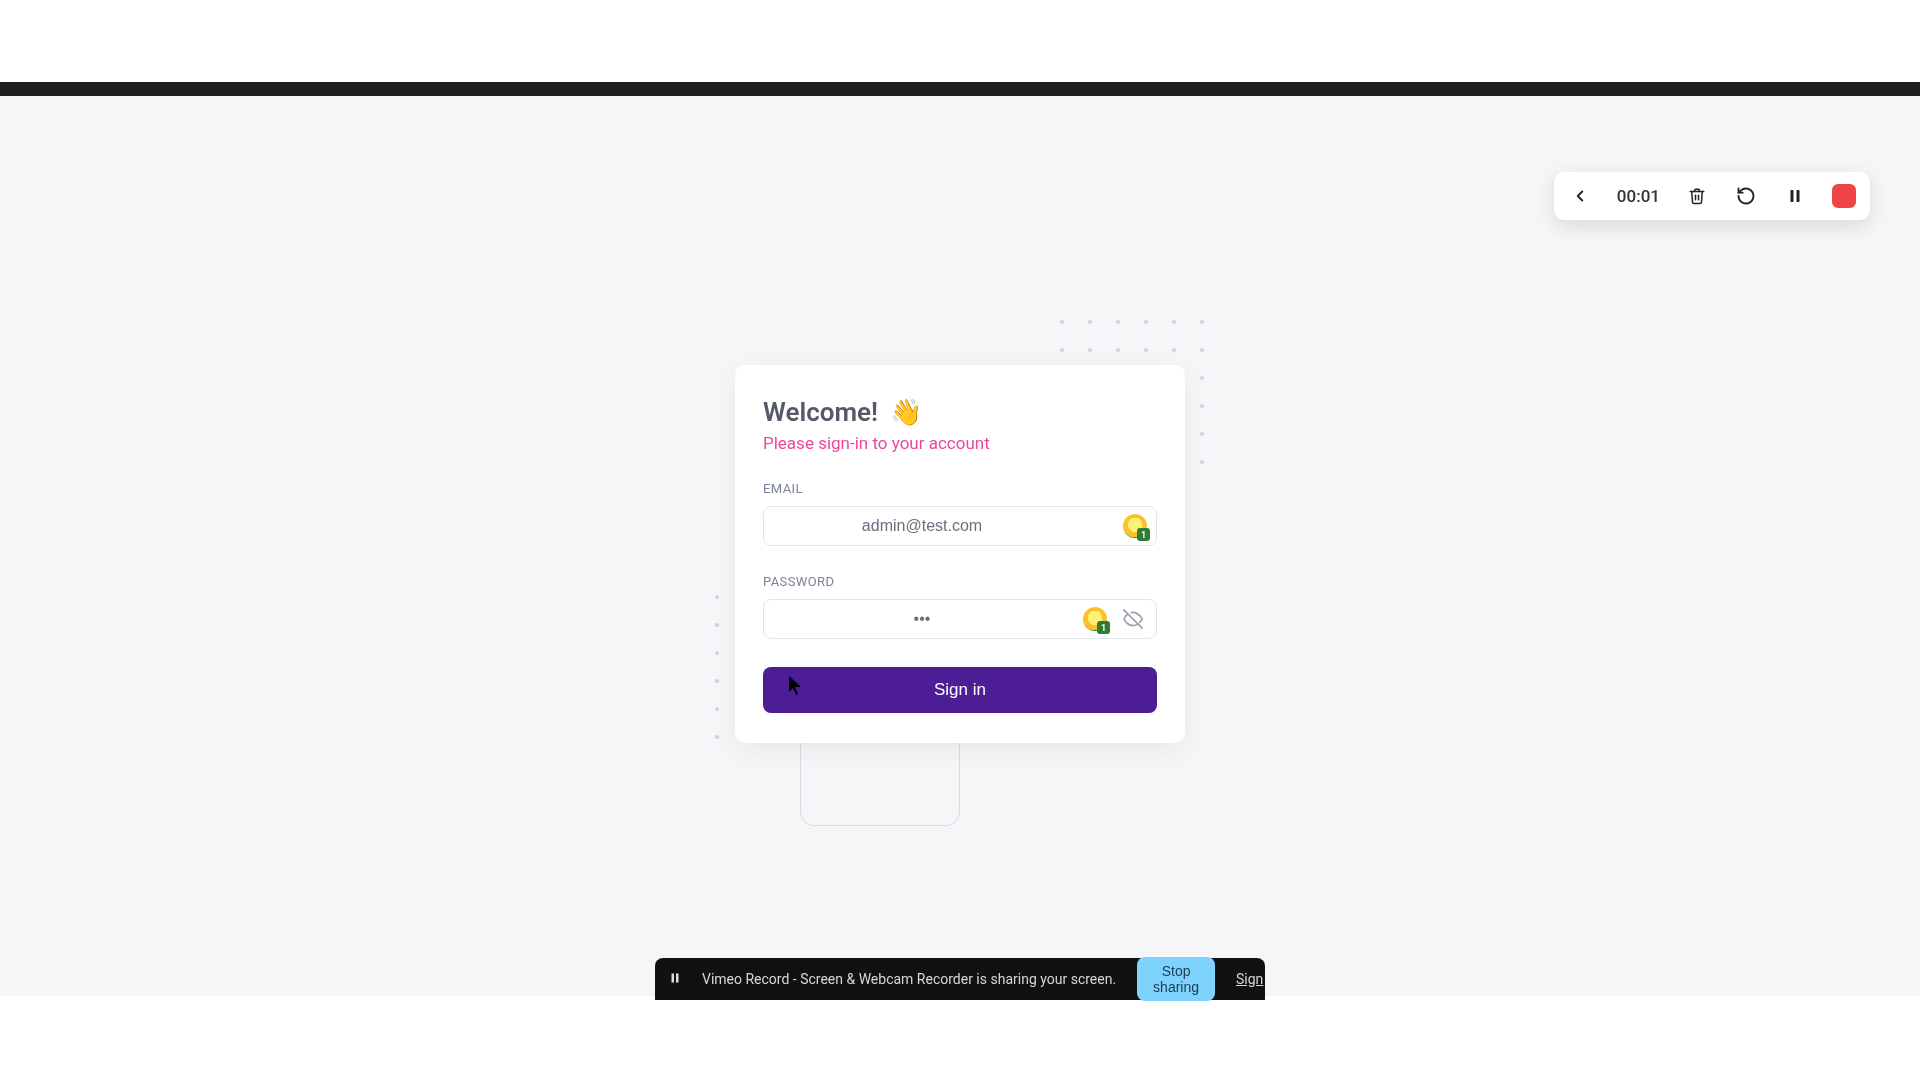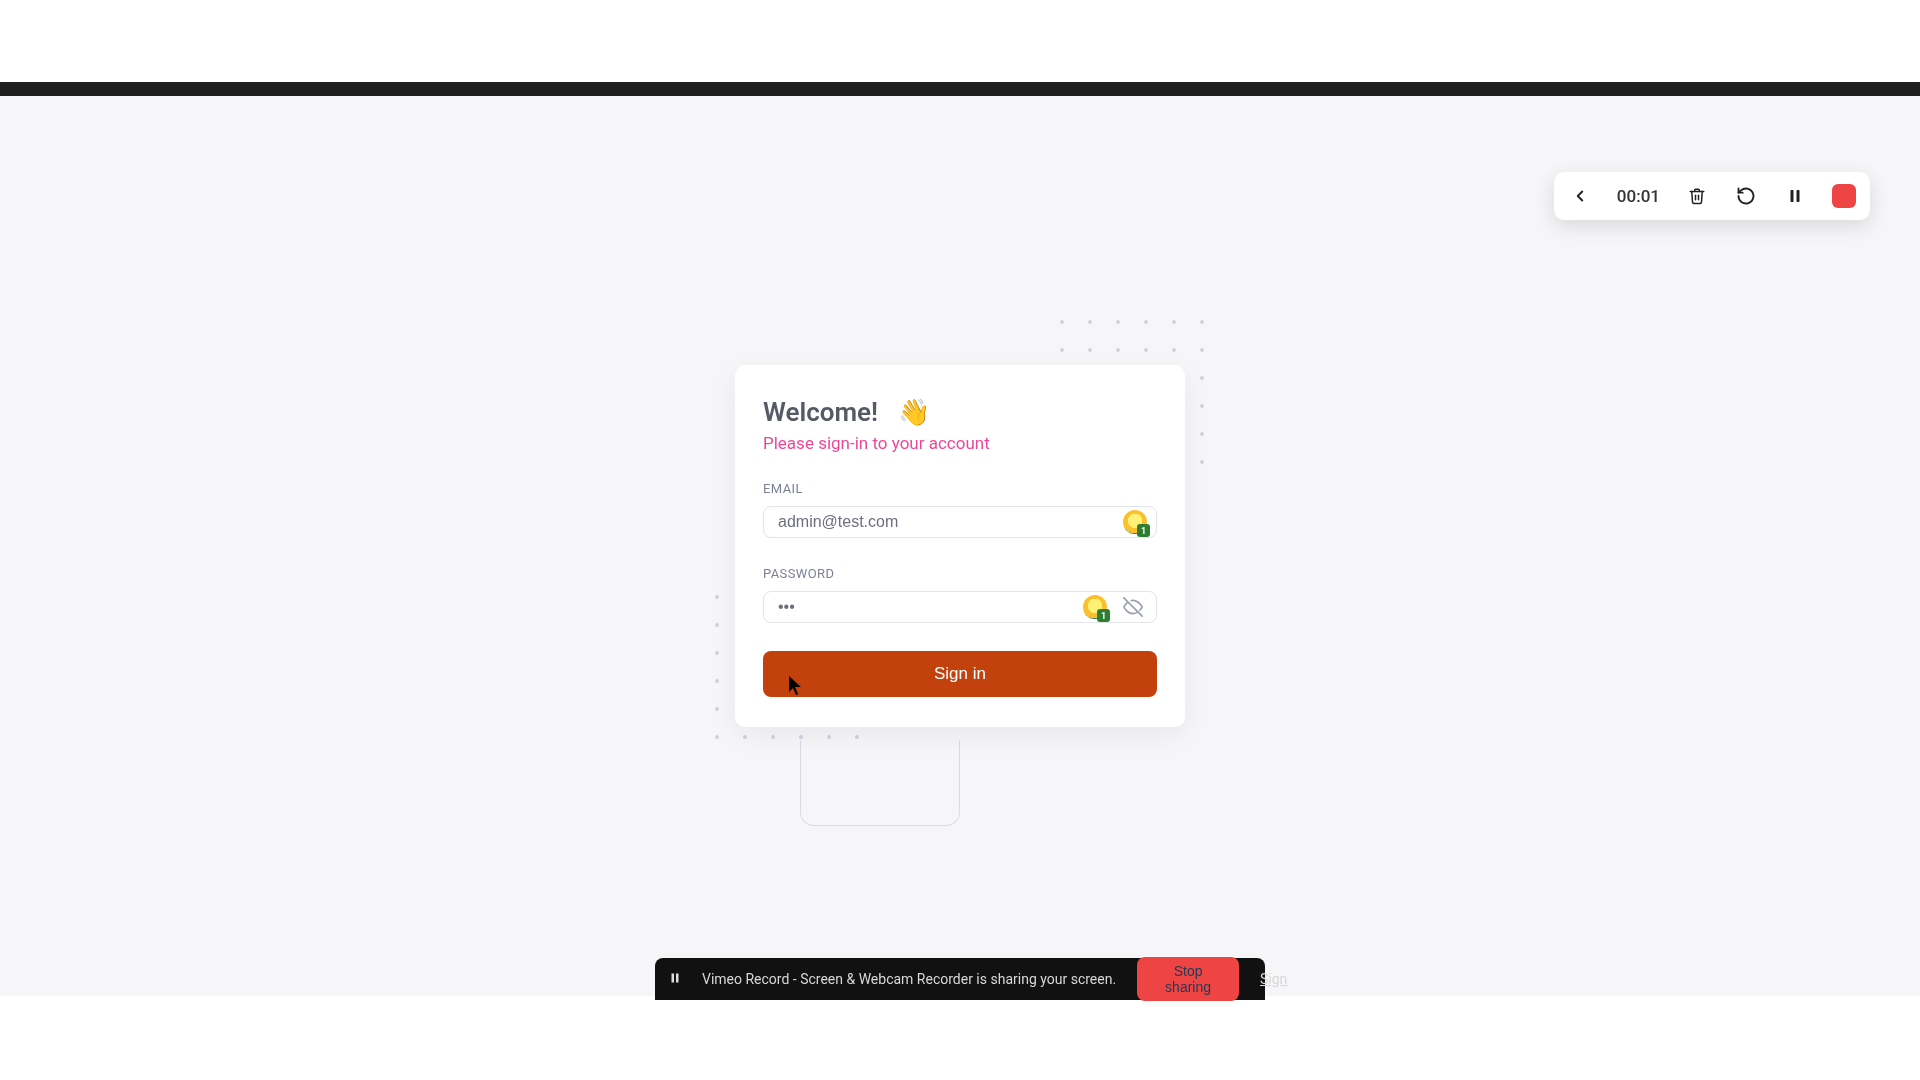--- a/index.html
+++ b/index.html
@@ -46,40 +46,41 @@
     top: 365px; left: 735px;
     width: 450px;
     background: #fff;
     border-radius: 10px;
     box-shadow: 0 8px 28px rgba(0,0,0,0.06);
     padding: 32px 28px 30px 28px;
     z-index: 5;
   }
   .welcome {
     font-size: 26px; font-weight: 600; color: #555a66;
-    display: flex; align-items: center; gap: 20px;
+    display: flex; align-items: center; gap: 12px;
   }
   .subtitle {
     margin-top: 6px; font-size: 17px; color: #ec4899;
   }
   .field-label {
     margin-top: 28px; font-size: 13px; letter-spacing: 0.4px;
     color: #7d8396; font-weight: 400;
   }
   .field-wrap {
     position: relative; margin-top: 10px;
   }
   .text-input {
-    width: 100%; height: 32px;
+    width: 100%; height: 40px;
     border: 1px solid #e3e5ec;
     border-radius: 8px;
     padding: 0 90px 0 14px;
     font-size: 16px; color: #6b6f7d;
     background: #fff;
     outline: none;
+    text-align: center;
   }
   .pw-manager-badge {
     position: absolute; top: 50%; transform: translateY(-50%);
     width: 28px; height: 28px;
     display: flex; align-items: center; justify-content: center;
   }
   .pw-manager-badge.email-badge { right: 8px; }
   .pw-manager-badge.pw-badge { right: 48px; }
   .pm-circle {
     width: 24px; height: 24px; border-radius: 50%;
@@ -94,21 +95,21 @@
     font-weight: 600;
   }
   .toggle-visibility {
     position: absolute; right: 12px; top: 50%; transform: translateY(-50%);
     width: 24px; height: 24px; color: #9aa0ad; cursor: pointer;
     display: flex; align-items: center; justify-content: center;
   }
   .signin-btn {
     margin-top: 28px; width: 100%; height: 46px;
     border: none; border-radius: 8px;
-    background: #c2410c; color: #fff;
+    background: #4c1d95; color: #fff;
     font-size: 17px; font-weight: 500;
     cursor: pointer;
   }
 
   
   .dots {
     position: absolute; z-index: 1;
     display: grid; gap: 24px;
   }
   .dots span { width: 4px; height: 4px; border-radius: 50%; background: #cfd3de; }
@@ -133,23 +134,23 @@
     background: #111; color: #d7d7d7;
     border-radius: 8px 8px 0 0;
     display: flex; align-items: center;
     padding: 0 14px; gap: 21px;
     font-size: 14px;
   }
   .share-pause { color: #ddd; cursor: pointer; }
   .share-text { flex: 0 0 auto; }
   .share-stop {
     margin-left: auto;
-    background: #ef4444; color: #1f3a56;
+    background: #7dd3fc; color: #1f3a56;
     border: none; border-radius: 8px;
-    padding: 6px 28px; font-size: 14px;
+    padding: 6px 16px; font-size: 14px;
     cursor: pointer; font-weight: 500;
   }
   .share-hide { text-decoration: underline; cursor: pointer; color: #d7d7d7; }
 
   
   .cursor {
     position: absolute; top: 676px; left: 789px;
     width: 14px; height: 20px; z-index: 50;
   }
 </style>

